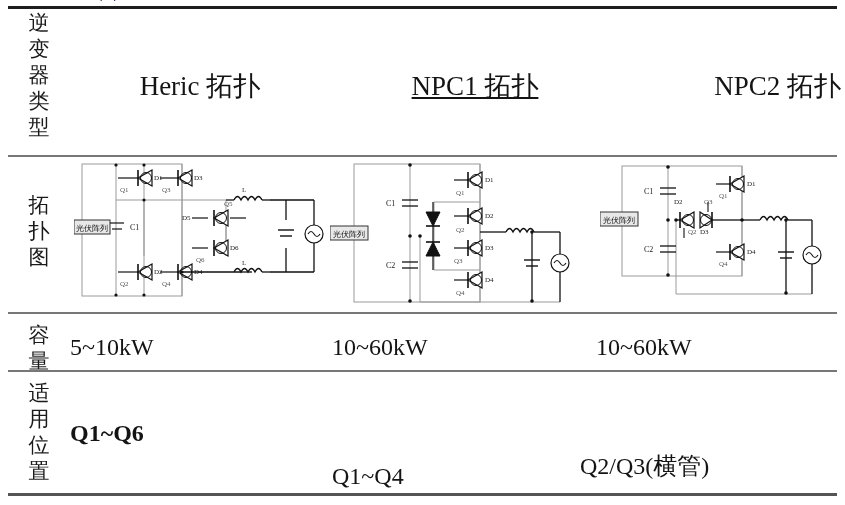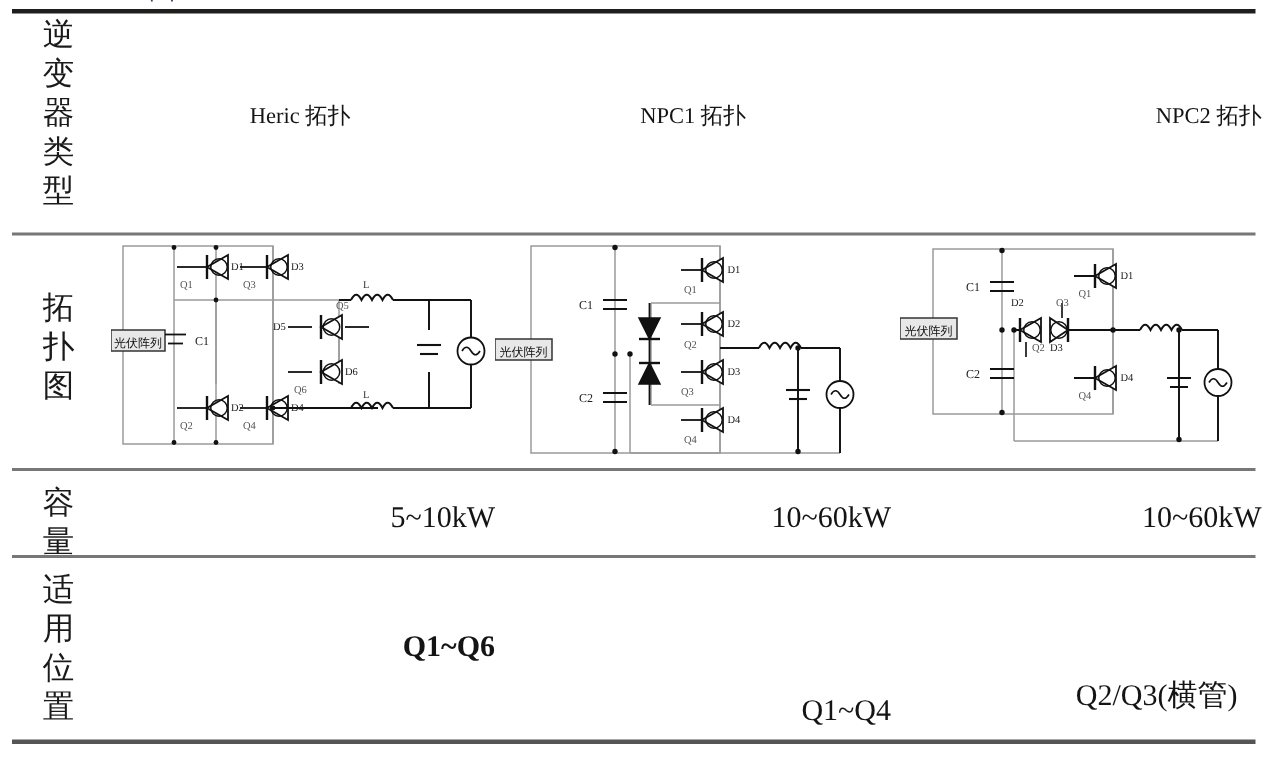--- a/index.html
+++ b/index.html
@@ -62,30 +62,30 @@
     font-size: 21px;
     line-height: 26px;
     color: #1a1a1a;
   }
   .rowlabel span { display: block; }
 
   
   .hcell {
     position: absolute;
     text-align: center;
-    font-size: 15px;
+    font-size: 27px;
     color: #141414;
     white-space: nowrap;
   }
 
   
   .tcell {
     position: absolute;
-    text-align: right;
-    font-size: 20px;
+    text-align: left;
+    font-size: 24px;
     color: #141414;
     white-space: nowrap;
   }
 
   
   .diagram {
     position: absolute;
     top: 160px;
   }
   .diagram svg { display: block; }
@@ -109,21 +109,21 @@
 
   <div class="rowlabel" style="top:10px;">
     <span>逆</span>
     <span>变</span>
     <span>器</span>
     <span>类</span>
     <span>型</span>
   </div>
 
   <div class="hcell" style="left:70px;  top:68px; width:260px;">Heric 拓扑</div>
-  <div class="hcell" style="left:331px; top:68px; width:262px;">NPC1 拓扑</div>
+  <div class="hcell" style="left:344px; top:68px; width:262px;text-decoration:underline;">NPC1 拓扑</div>
   <div class="hcell" style="left:596px; top:68px; width:245px;text-align:right;">NPC2 拓扑</div>
 
   <div class="rowlabel" style="top:192px;">
     <span>拓</span>
     <span>扑</span>
     <span>图</span>
   </div>
 
   <div class="diagram" style="left:74px;">
     <svg width="256" height="148" viewBox="0 0 256 148">

